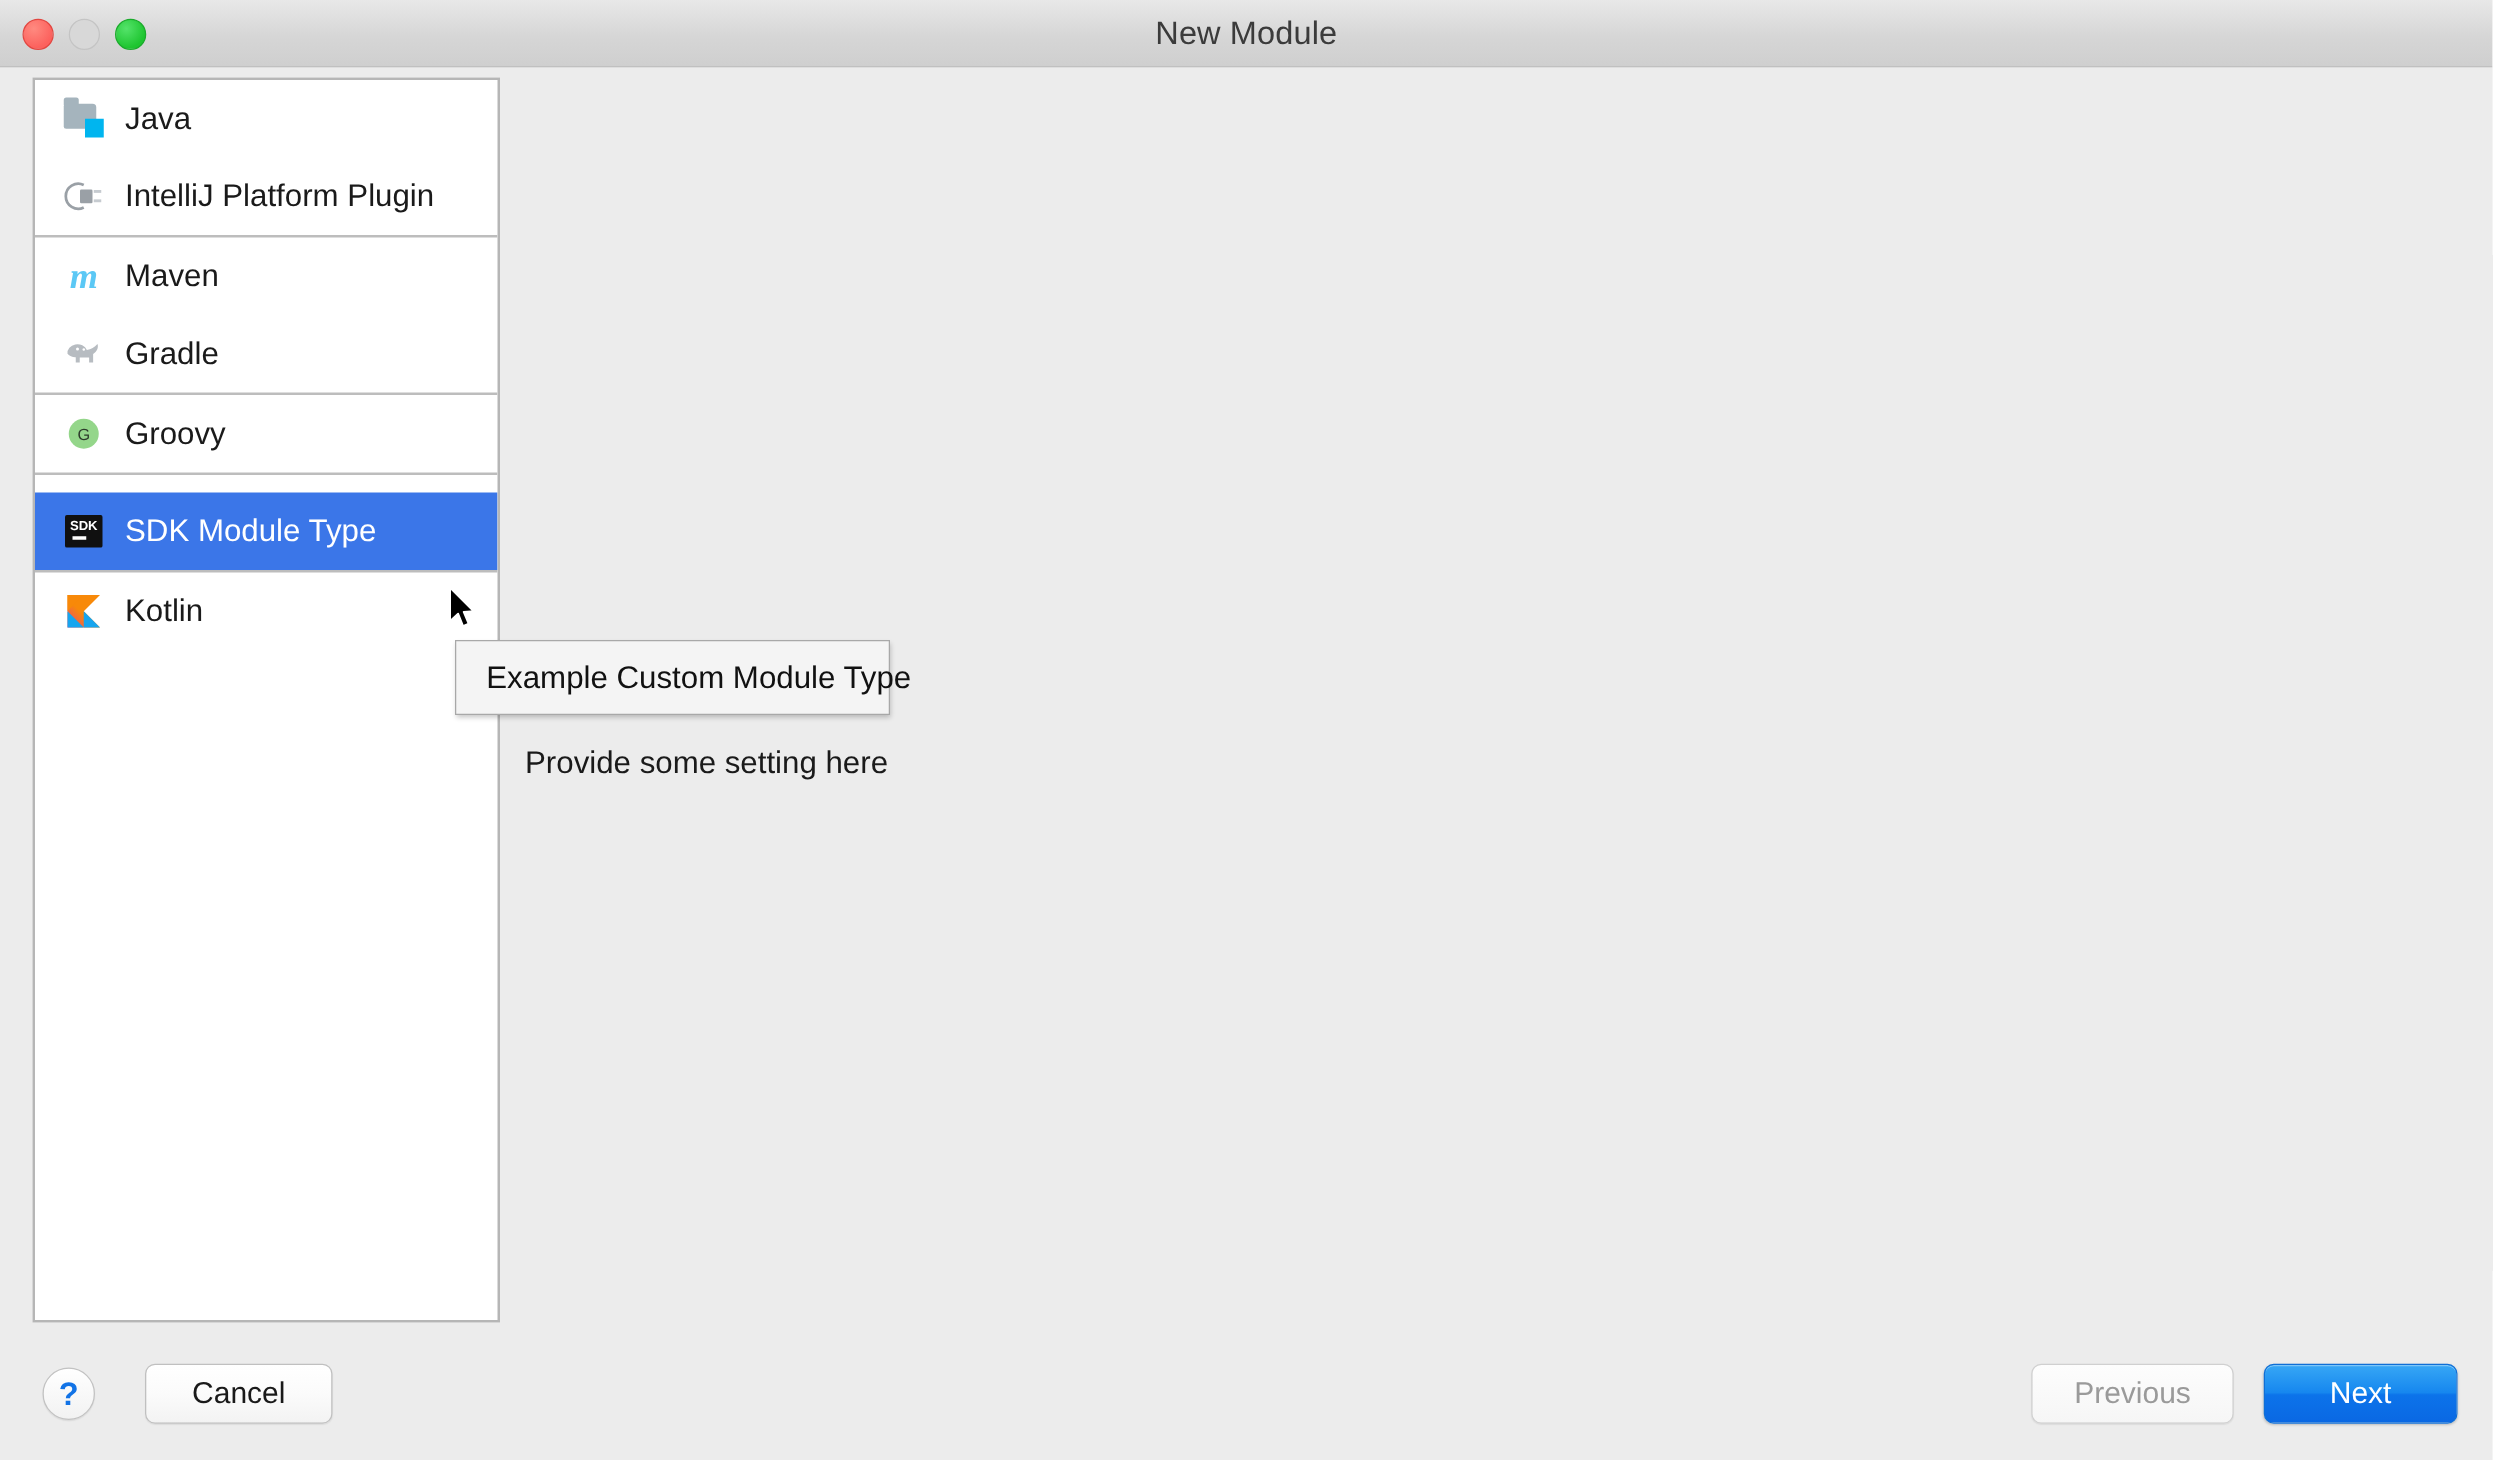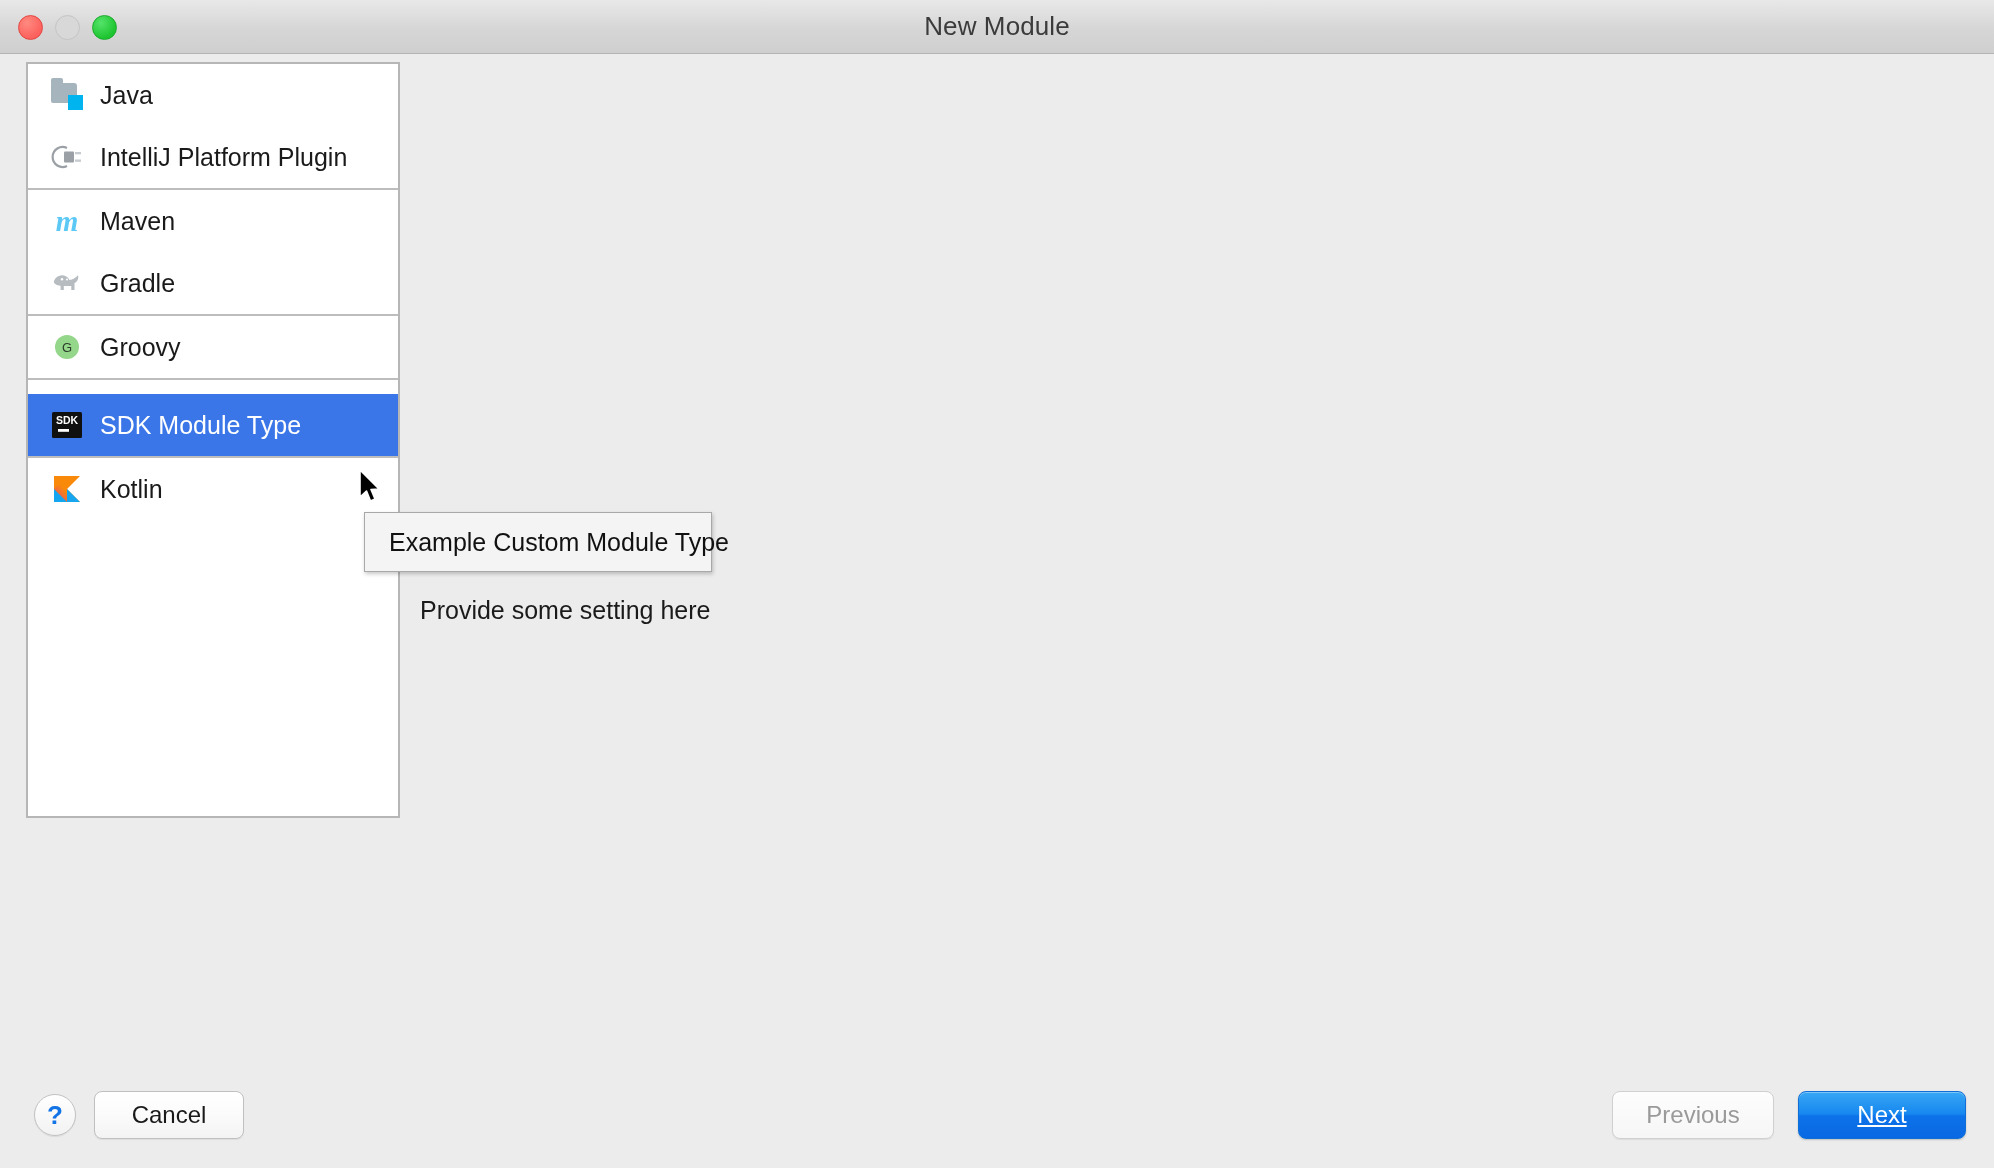--- a/index.html
+++ b/index.html
@@ -62,21 +62,21 @@
     flex: 1 1 auto;
     background: #ececec;
   }
 
   
   .list-panel {
     position: absolute;
     left: 26px;
     top: 8px;
     width: 374px;
-    height: 756px;
+    height: 996px;
     background: #ffffff;
     border: 2px solid #b6b6b6;
     overflow: hidden;
   }
   .group {
     border-bottom: 2px solid #bdbdbd;
   }
   .group:last-child { border-bottom: none; }
 
   .list-row {
@@ -172,36 +172,35 @@
     border: 1px solid #c0c0c0;
     background: linear-gradient(to bottom, #ffffff 0%, #fbfbfb 50%, #f3f3f3 100%);
     font-size: 24px;
     color: #1a1a1a;
     display: inline-flex;
     align-items: center;
     justify-content: center;
     padding: 0 22px;
     box-shadow: 0 1px 1px rgba(0,0,0,0.07);
   }
-  .btn-cancel { margin-left: 18px; width: 150px; }
+  .btn-cancel { margin-left: 40px; width: 150px; }
   .spacer { flex: 1 1 auto; }
   .btn-previous {
     color: #9a9a9a;
     background: linear-gradient(to bottom, #fdfdfd 0%, #f6f6f6 100%);
     border-color: #d0d0d0;
     width: 162px;
     margin-right: 24px;
   }
   .btn-next {
-    width: 168px;
+    width: 155px;
     color: #ffffff;
     border: 1px solid #0f6fd6;
     background: linear-gradient(to bottom, #37a7f5 0%, #1687ef 48%, #0c73ea 52%, #0a68e3 100%);
     box-shadow: 0 1px 2px rgba(0,0,0,0.20), inset 0 1px 0 rgba(255,255,255,0.35);
-    text-decoration: underline;
   }
 
   
   .java-icon { position: relative; width: 32px; height: 30px; }
   .java-folder {
     position: absolute; left: 0; top: 3px; width: 26px; height: 20px;
     background: #a5b4bd; border-radius: 2px 3px 2px 2px;
   }
   .java-folder:before {
     content: ""; position: absolute; left: 0; top: -5px; width: 12px; height: 6px;

